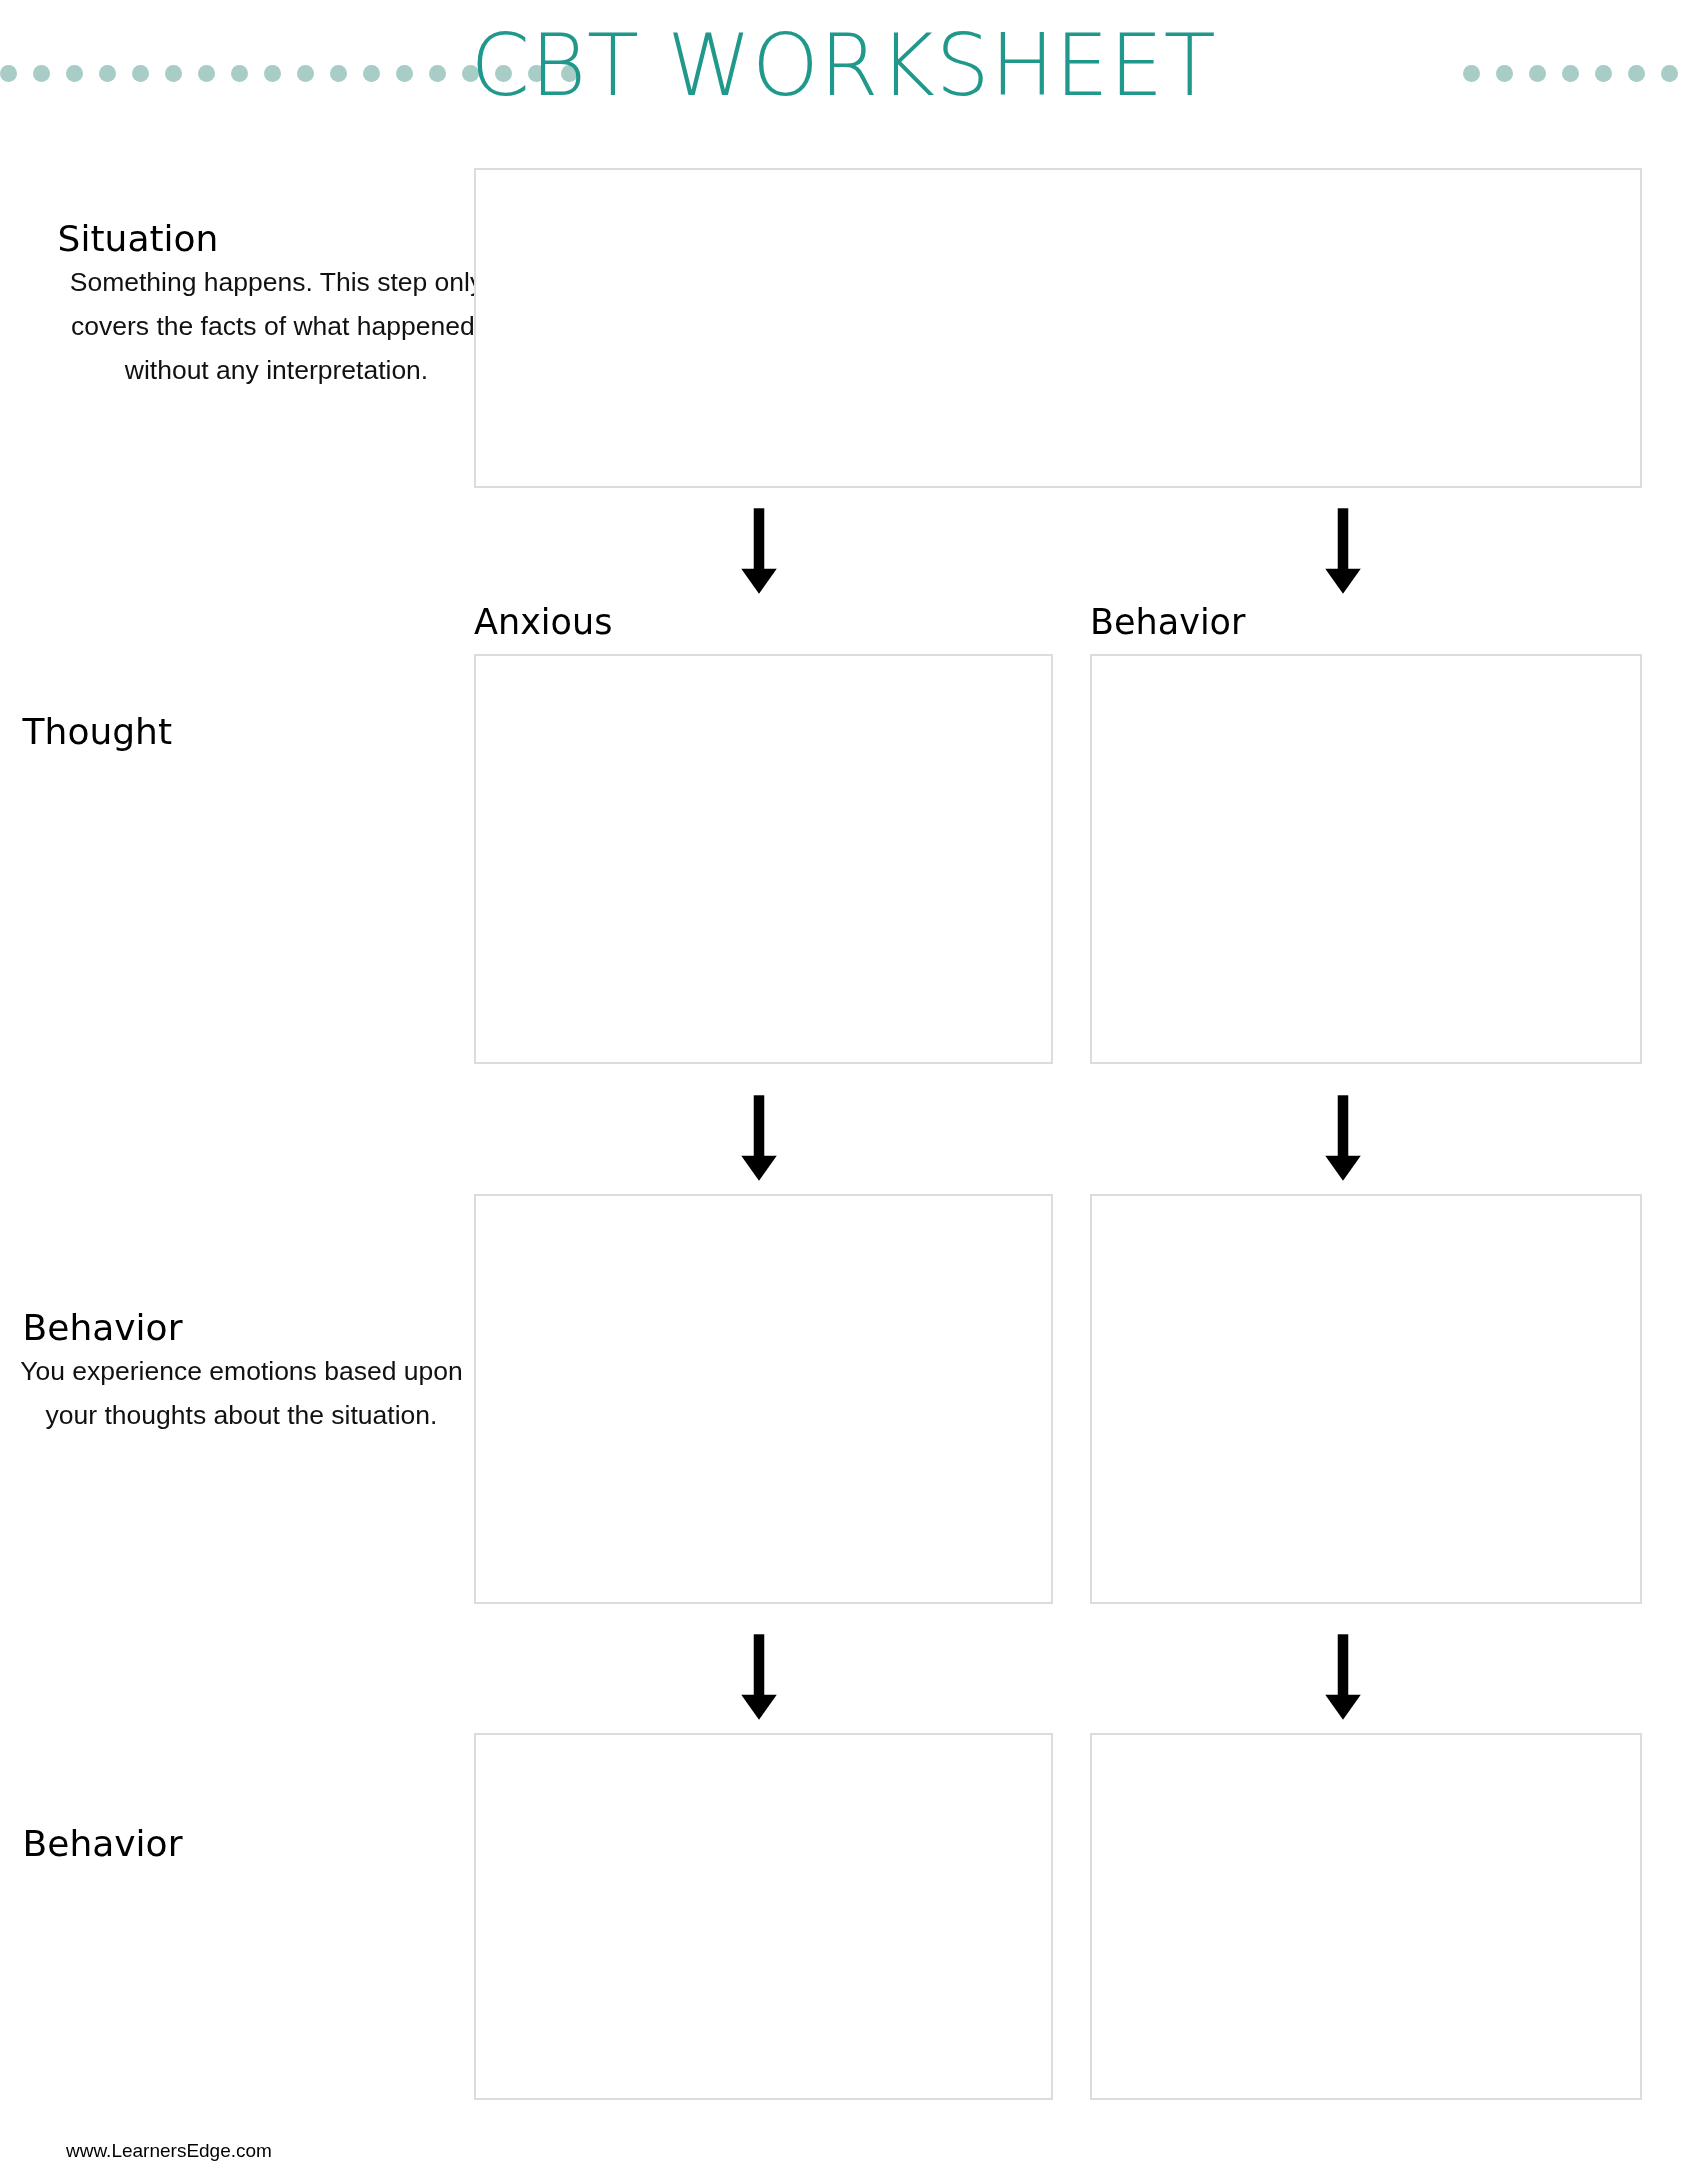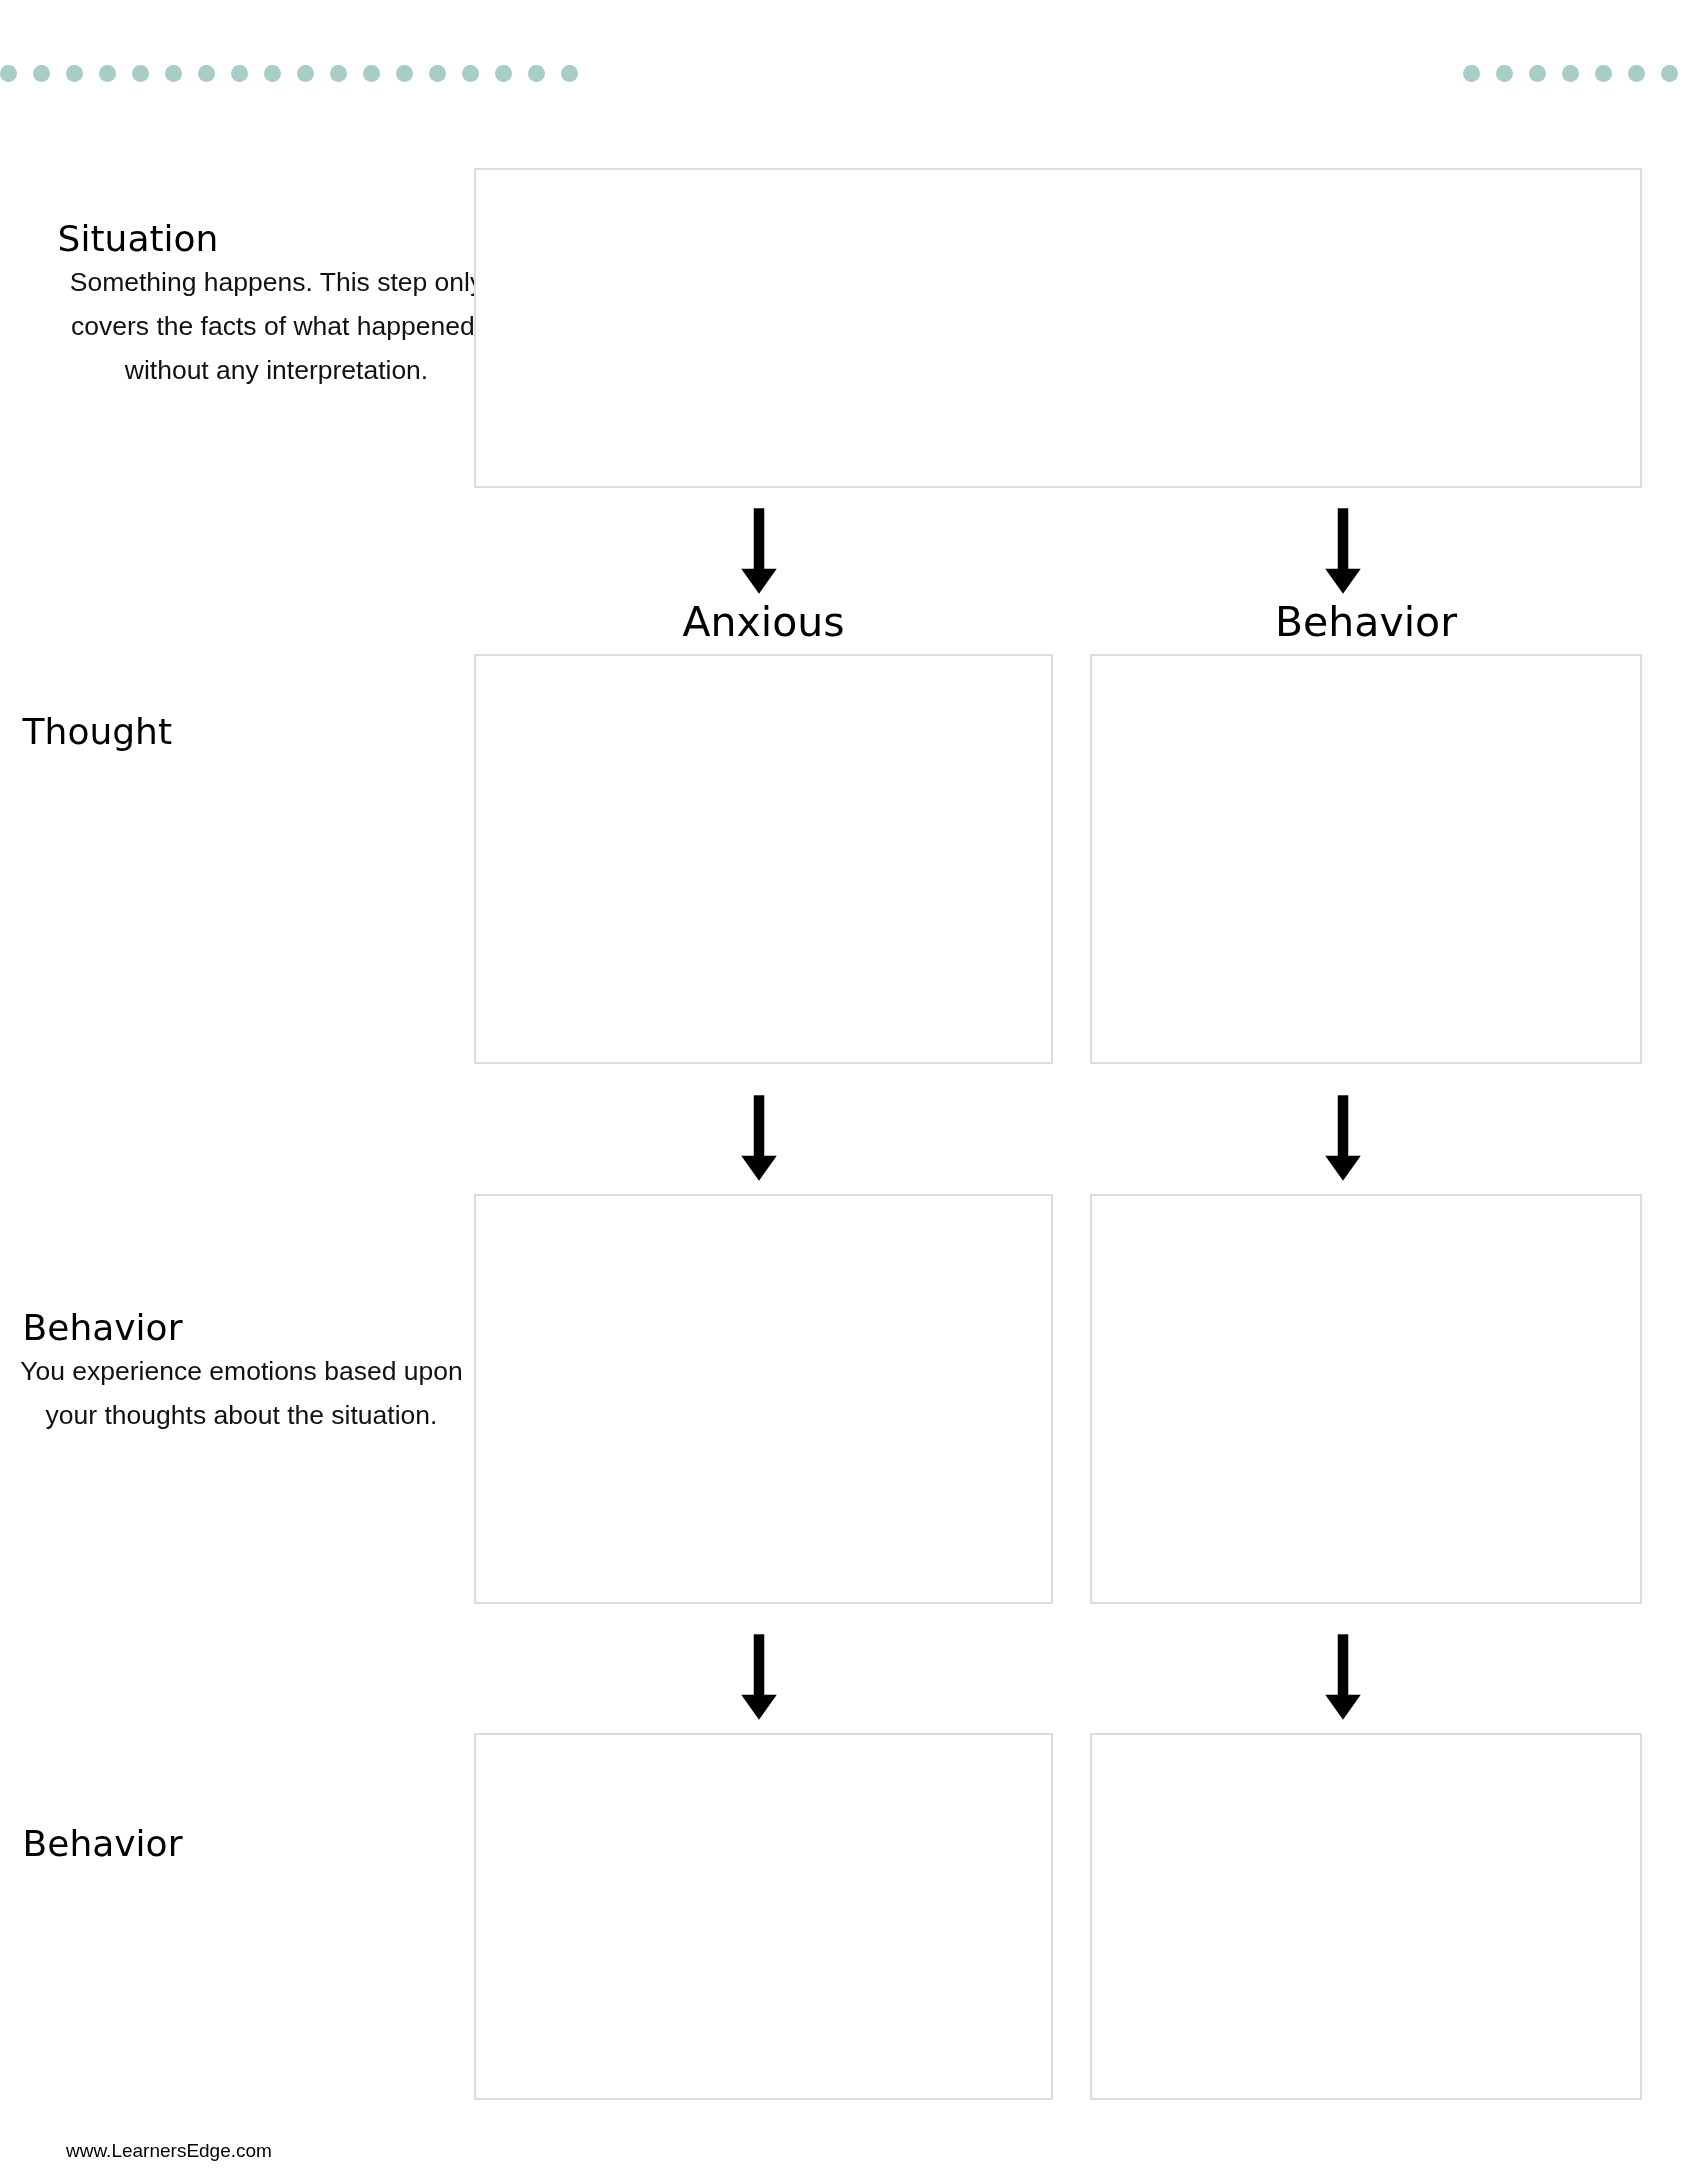--- a/index.html
+++ b/index.html
@@ -103,25 +103,25 @@
   #box-feeling-helpful  { left: 1090px; top: 1194px; width: 552px; height: 410px; }
 
   #box-behavior-anxious { left: 474px;  top: 1733px; width: 579px; height: 367px; }
   #box-behavior-helpful { left: 1090px; top: 1733px; width: 552px; height: 367px; }
 
   
   .column-header {
     position: absolute;
     top: 599px;
     font-family: "DejaVu Sans", sans-serif;
-    font-size: 41px;
+    font-size: 35px;
     font-weight: 400;
     color: #000000;
     line-height: 46px;
-    text-align: center;
+    text-align: left;
     white-space: nowrap;
   }
   #column-header-anxious { left: 474px;  width: 579px; }
   #column-header-helpful { left: 1090px; width: 552px; }
 
   
   .flow-arrow {
     position: absolute;
     width: 46px;
     height: 86px;
@@ -170,20 +170,21 @@
     <span class="dot"></span>
     <span class="dot"></span>
     <span class="dot"></span>
     <span class="dot"></span>
     <span class="dot"></span>
     <span class="dot"></span>
     <span class="dot"></span>
     <span class="dot"></span>
   </div>
 
+  <div id="worksheet-title">CBT WORKSHEET</div>
 
   <div class="dot-strip" id="dot-strip-right">
     <span class="dot"></span>
     <span class="dot"></span>
     <span class="dot"></span>
     <span class="dot"></span>
     <span class="dot"></span>
     <span class="dot"></span>
     <span class="dot"></span>
   </div>

